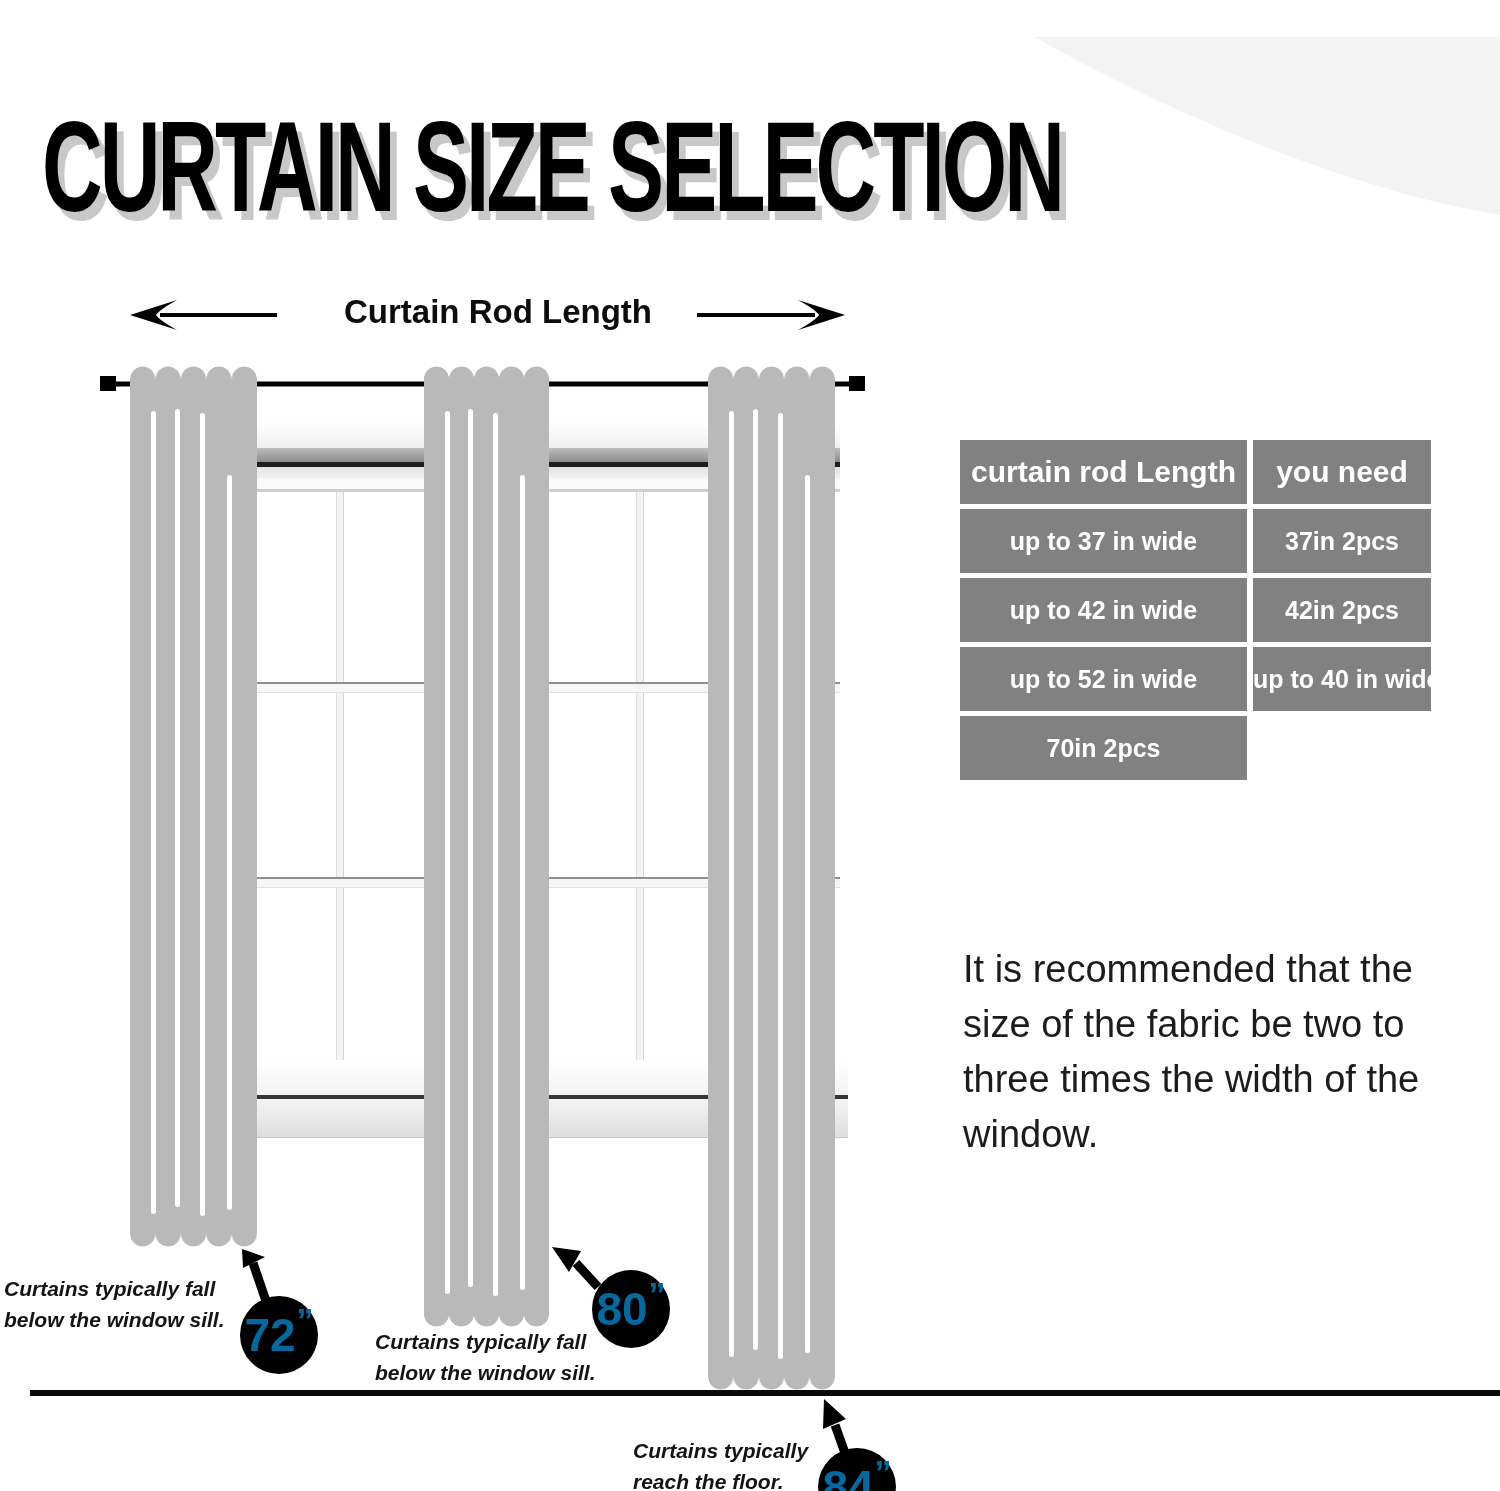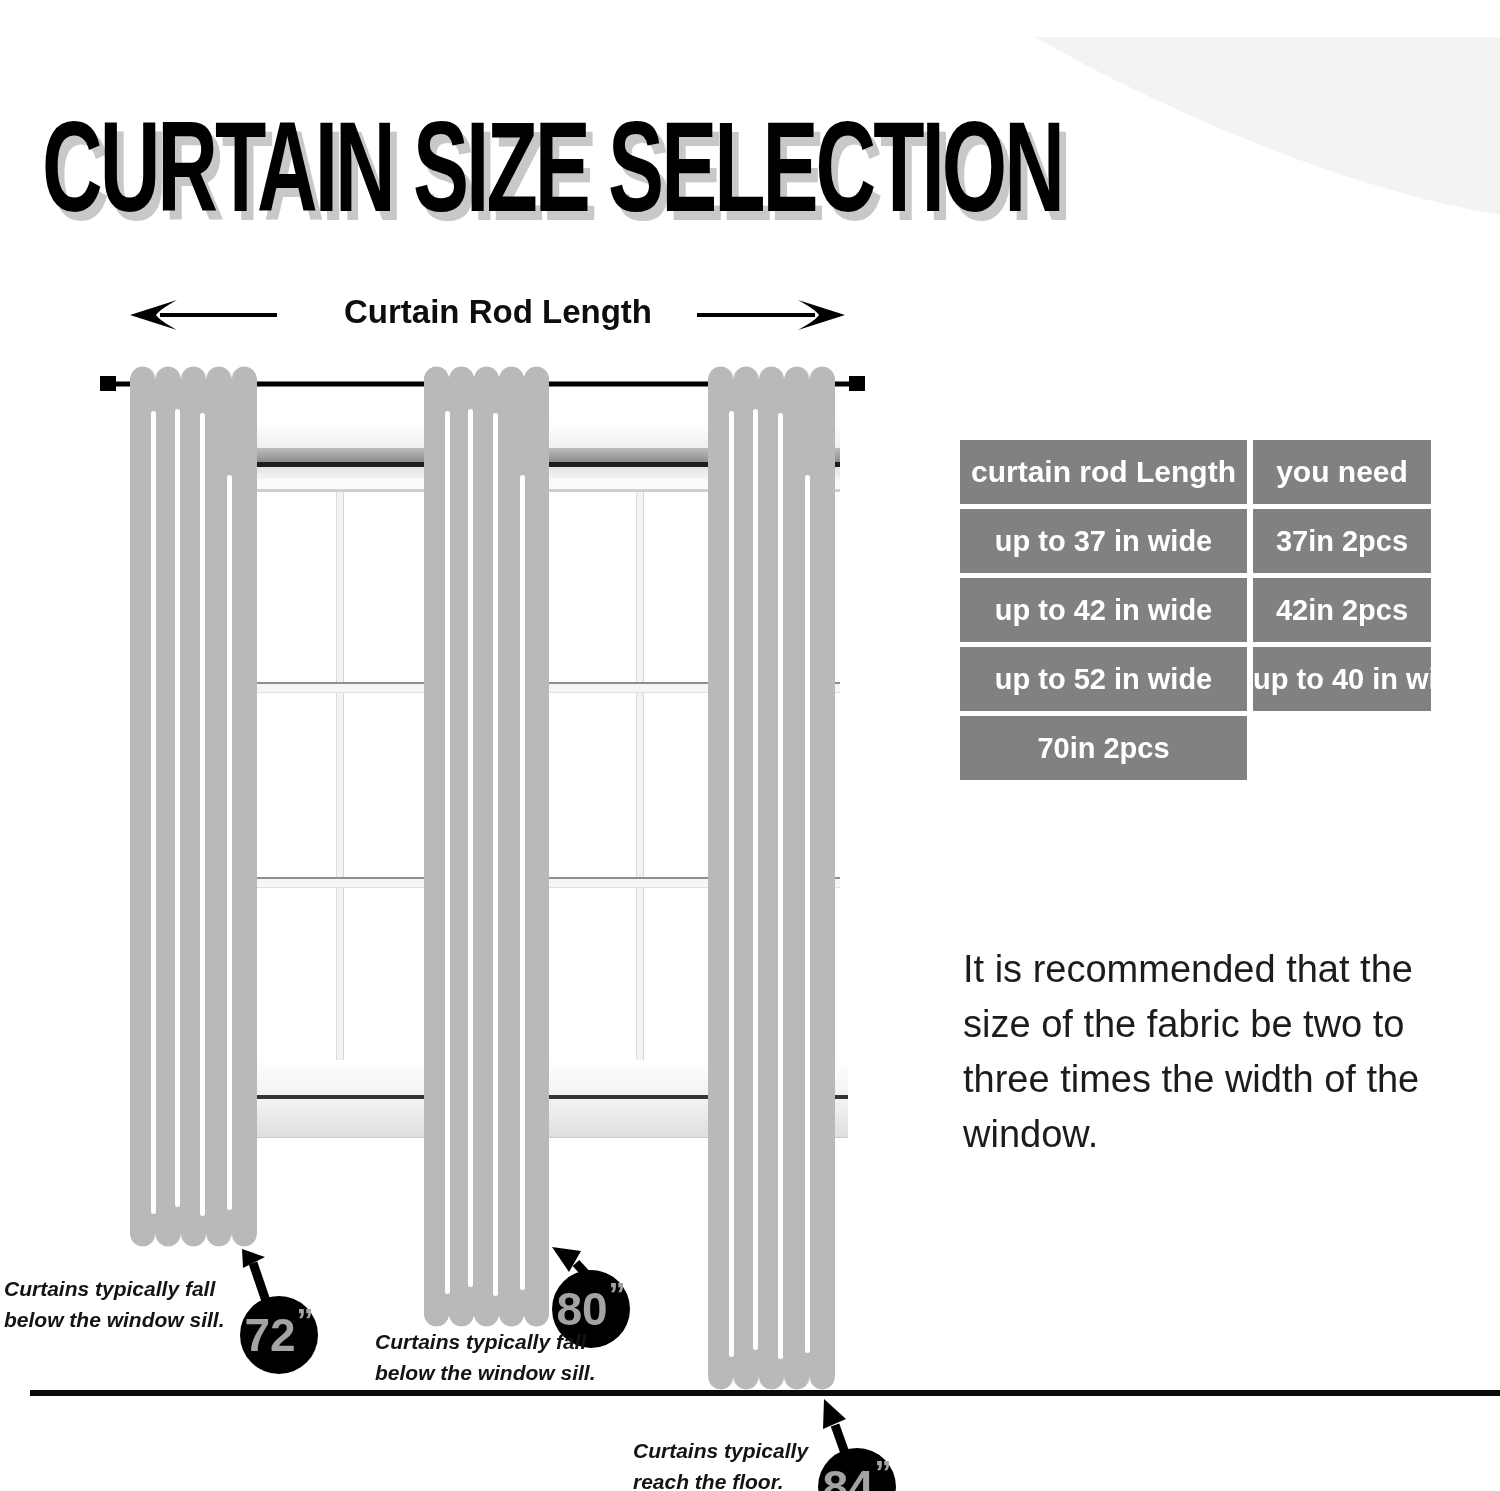--- a/index.html
+++ b/index.html
@@ -52,36 +52,36 @@
     background-image:radial-gradient(circle 12.6px at 50% 13px,#b9b9b9 12.1px,rgba(185,185,185,0) 12.8px);
     background-size:20% 26px;background-repeat:repeat-x;
   }
   .curtain::before{top:-13px;}
   .curtain::after{bottom:-13px;}
   .fold{position:absolute;width:5px;background:#fff;border-radius:3px;}
 
   
   .size-badge{
     position:absolute;width:78px;height:78px;border-radius:50%;background:#000;
-    color:#a3a3a3;display:flex;align-items:center;justify-content:center;
+    color:#0369a1;display:flex;align-items:center;justify-content:center;
     font-weight:bold;font-size:46px;z-index:6;
   }
   .size-badge .q{font-size:34px;margin-top:-30px;margin-left:1px;}
   .note{position:absolute;font-size:21px;font-weight:bold;color:#141414;line-height:31px;z-index:6;white-space:nowrap;font-style:italic;}
 
   
   .size-table{
     position:absolute;left:960px;top:403px;z-index:7;
     display:grid;grid-template-columns:287px 178px;gap:5px 6px;
   }
   .size-table .cell{
     background:#818181;color:#fff;font-weight:bold;text-align:center;
     height:64px;line-height:64px;font-size:30px;white-space:nowrap;
   }
-  .size-table .td{font-size:29px;}
+  .size-table .td{font-size:25px;}
 
   
   .recommend{
     position:absolute;left:963px;top:905px;width:475px;margin:0;z-index:7;
     font-size:38px;line-height:55px;color:#1c1c1c;
   }
 </style>
 </head>
 <body>
 
@@ -167,21 +167,21 @@
     <g>
       <line x1="845" y1="1416" x2="835" y2="1388" stroke="#000" stroke-width="9"></line>
       <polygon points="824,1362 846,1382 823,1392" fill="#000"></polygon>
     </g>
   </svg>
 
   <div class="size-badge" style="left:240px;top:1259px;">
     <span>72</span>
       <span class="q">”</span>
   </div>
-  <div class="size-badge" style="left:552px;top:1233px;text-align:right;">
+  <div class="size-badge" style="left:592px;top:1233px;text-align:right;">
     <span>80</span>
       <span class="q">”</span>
   </div>
   <div class="size-badge" style="left:818px;top:1411px;">
     <span>84</span>
       <span class="q">”</span>
   </div>
 
   <div class="note" style="left:4px;top:1236px;">
     <div>Curtains typically fall</div>

